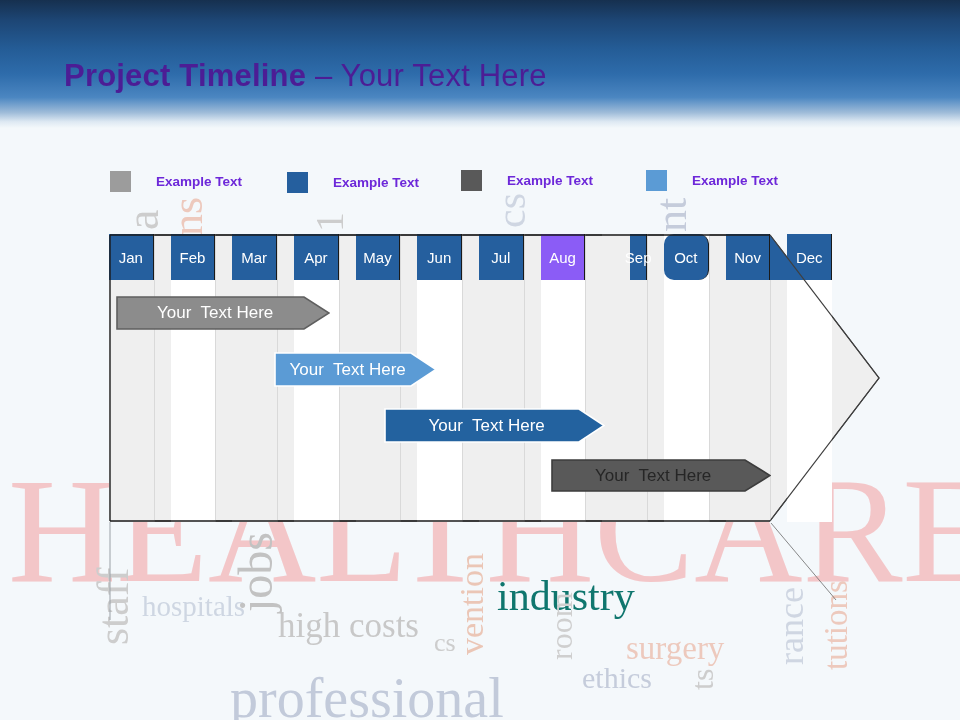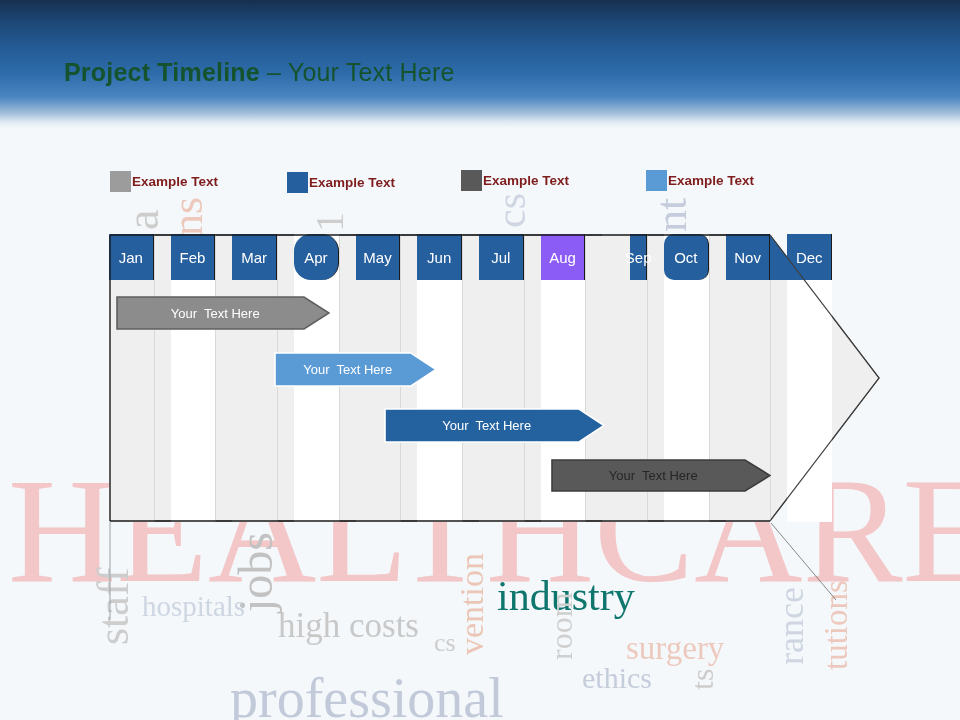--- a/index.html
+++ b/index.html
@@ -51,46 +51,46 @@
         #2e6cab 58%,
         #4b86c1 76%,
         #9fbcd9 88%,
         #dde8f2 95%,
         #f4f8fb 100%);
   }
   #slide-title {
     position: absolute;
     left: 64px;
     top: 58px;
-    font-size: 25px;
-    color: #14532d;
+    font-size: 31px;
+    color: #4c1d95;
     letter-spacing: 0.2px;
     white-space: nowrap;
     text-align: center;
   }
   #slide-title .t-bold { font-weight: bold; }
   #slide-title .t-light { font-weight: normal; }
 
   
   .legend-item {
     position: absolute;
     display: flex;
     align-items: center;
   }
   .legend-swatch {
     width: 21px;
     height: 21px;
     display: inline-block;
     flex: 0 0 auto;
   }
   .legend-label {
-    margin-left: 1px;
+    margin-left: 25px;
     font-size: 13.5px;
     font-weight: bold;
-    color: #7f1d1d;
+    color: #6d28d9;
     white-space: nowrap;
   }
 
   
   #timeline {
     position: absolute;
     left: 109px;
     top: 234px;
     width: 771px;
     height: 288px;
@@ -142,21 +142,21 @@
   }
   .taskbar .bar-svg {
     position: absolute;
     left: 0; top: 0;
   }
   .taskbar .bar-label {
     position: relative;
     z-index: 2;
     width: 100%;
     text-align: center;
-    font-size: 13px;
+    font-size: 17px;
     white-space: pre;
     pointer-events: none;
   }
 </style>
 </head>
 <body>
 
 <div id="slide">
 
   <div id="wordcloud">
@@ -214,21 +214,21 @@
         <div class="gcol shade">
           <div class="ghead" style="background: rgb(37, 95, 158); color: rgb(255, 255, 255);">Jan</div>
         </div>
         <div class="gcol plain">
           <div class="ghead" style="background: rgb(37, 95, 158); color: rgb(255, 255, 255);">Feb</div>
         </div>
         <div class="gcol shade">
           <div class="ghead" style="background: rgb(37, 95, 158); color: rgb(255, 255, 255);">Mar</div>
         </div>
         <div class="gcol plain">
-          <div class="ghead" style="background: rgb(37, 95, 158); color: rgb(255, 255, 255); border-radius: 17px;">Apr</div>
+          <div class="ghead" style="background: rgb(37, 95, 158); color: rgb(255, 255, 255);">Apr</div>
         </div>
         <div class="gcol shade">
           <div class="ghead" style="background: rgb(37, 95, 158); color: rgb(255, 255, 255);">May</div>
         </div>
         <div class="gcol plain">
           <div class="ghead" style="background: rgb(37, 95, 158); color: rgb(255, 255, 255);">Jun</div>
         </div>
         <div class="gcol shade">
           <div class="ghead" style="background: rgb(37, 95, 158); color: rgb(255, 255, 255);">Jul</div>
         </div>

